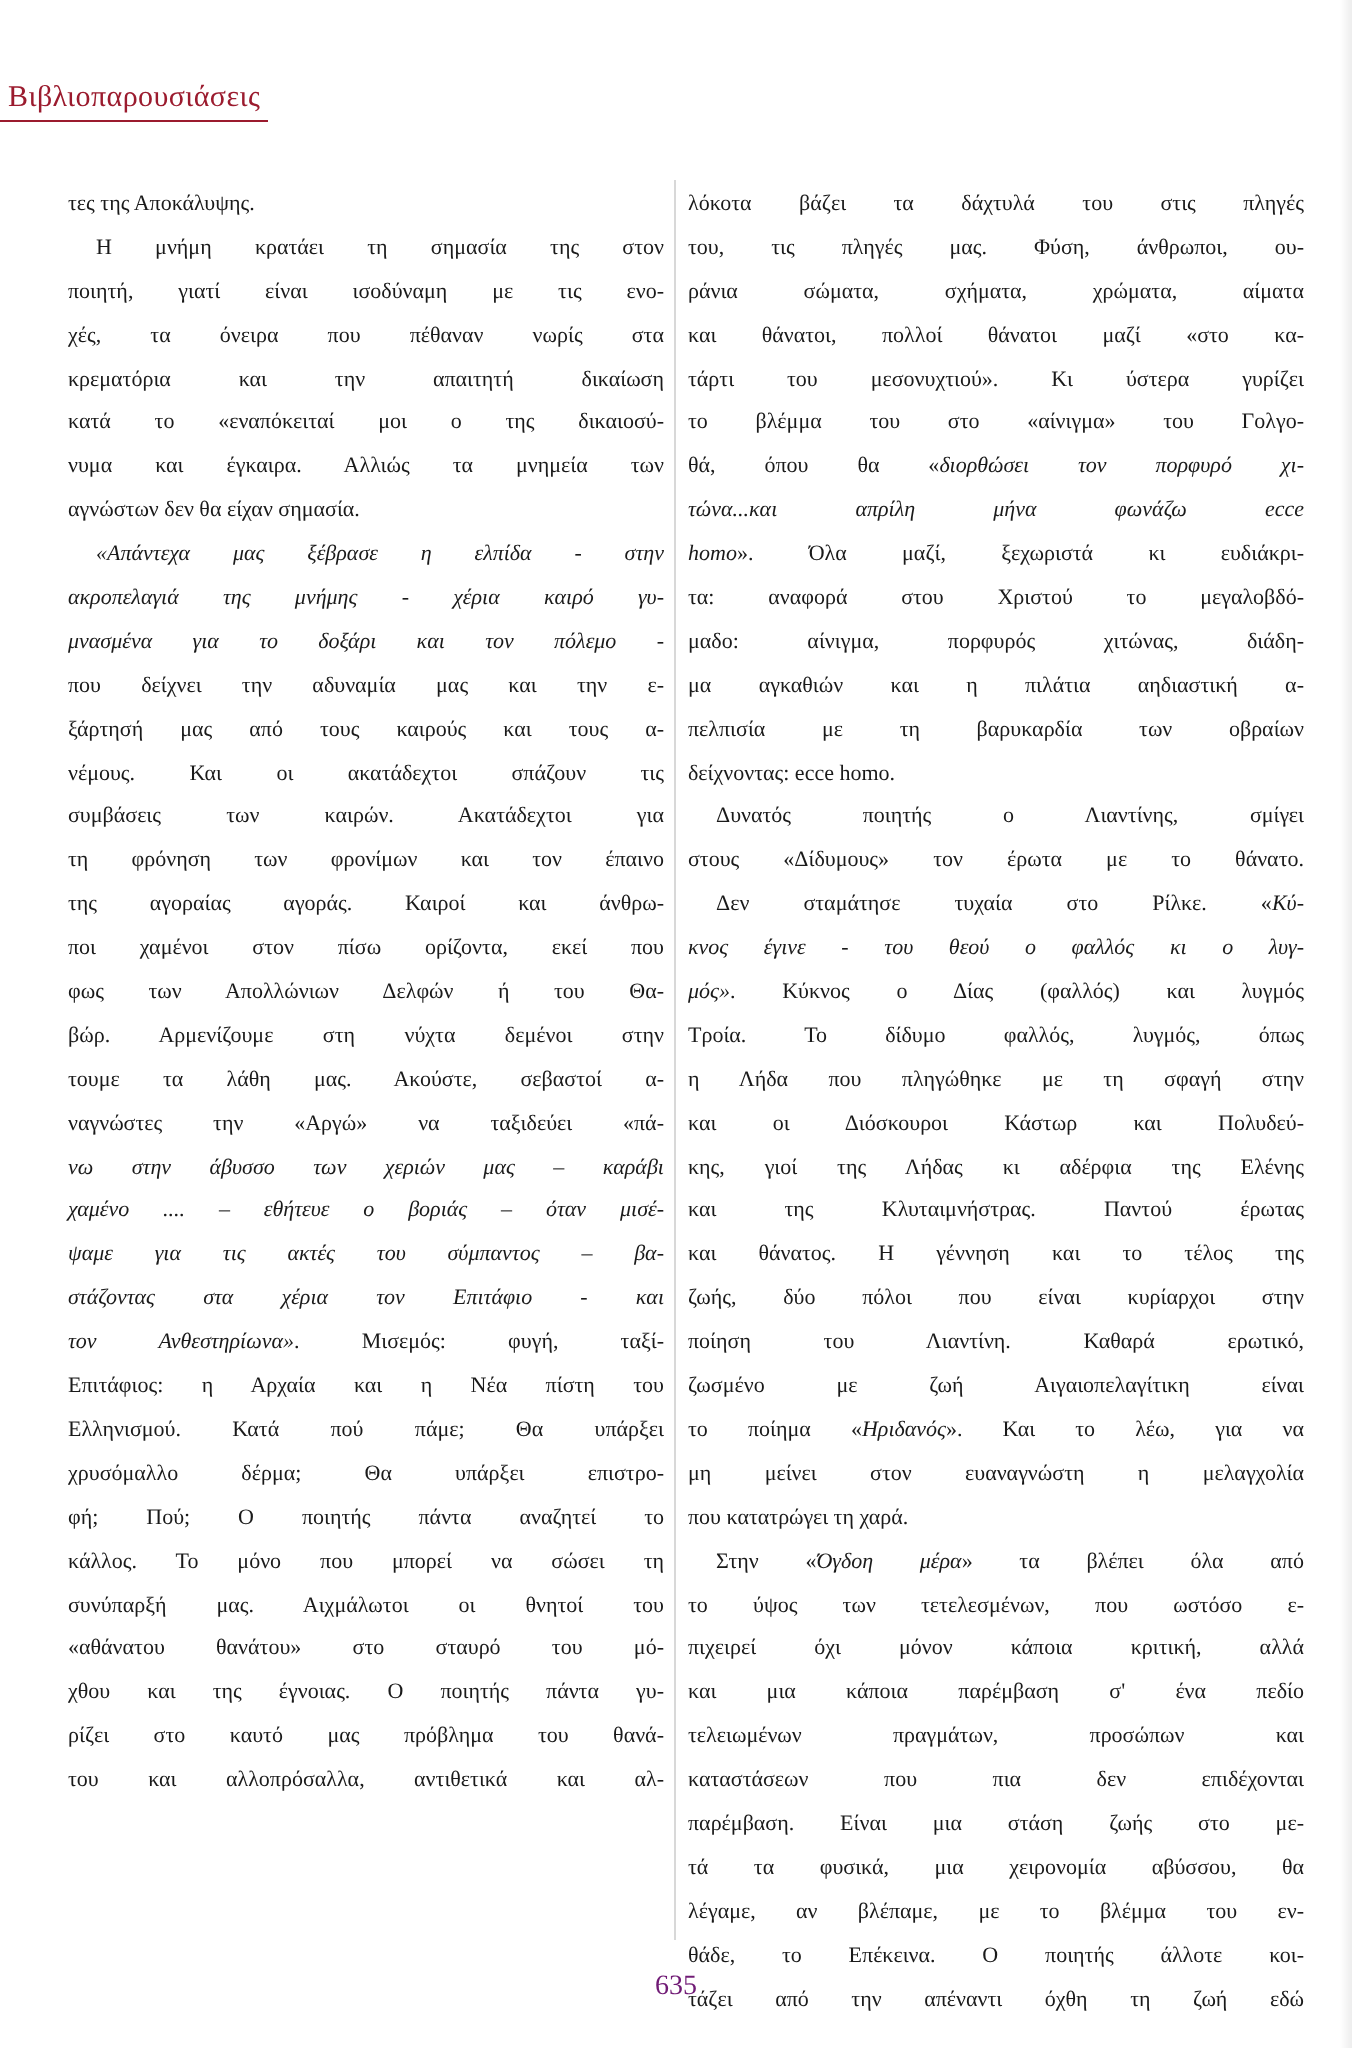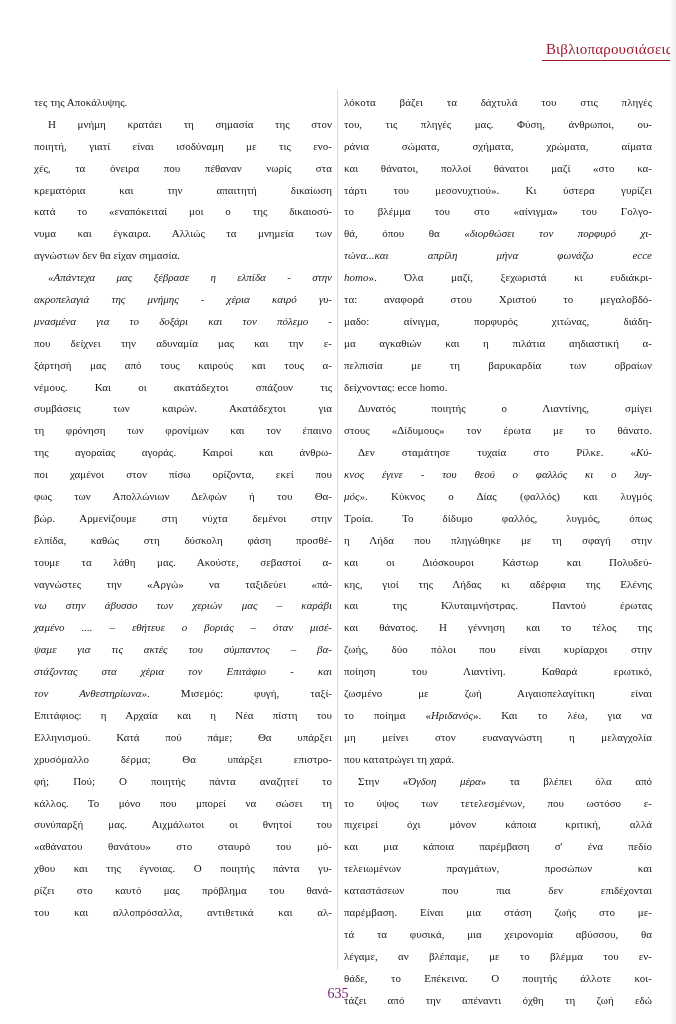--- a/index.html
+++ b/index.html
@@ -1,18 +1,18 @@
 <!DOCTYPE html>
 <html><head>
 <meta charset="utf-8">
 <style>
   html, body { margin: 0; padding: 0; background: #ffffff; }
   body { width: 676px; height: 1024px; position: relative; overflow: hidden;
          font-family: "Liberation Serif", "DejaVu Serif", serif; color: #1a1a1a; }
-  .header { position: absolute; top: 40px; left: 0; width: 676px; text-align: right; }
+  .header { position: absolute; top: 40px; left: 0; width: 676px; text-align: left; }
   .header-title { display: inline-block; font-size: 15px; color: #9b1b2e;
                   border-bottom: 1.5px solid #9b1b2e; padding: 0 4px 2px 4px; letter-spacing: 0.2px; }
   .col { position: absolute; top: 92px; font-size: 11px; line-height: 21.9px; text-align: justify; }
   .col-left { left: 34px; width: 298px; }
   .col-right { left: 344px; width: 308px; }
   .divider { position: absolute; left: 337px; top: 90px; width: 1px; height: 880px; background: #d8d8d8; }
   .line { display: block; text-align: justify; text-align-last: justify; white-space: nowrap; height: 21.9px; }
   .line.last { text-align-last: left; }
   .line.indent { padding-left: 14px; }
   i { font-style: italic; }
@@ -42,21 +42,20 @@
     <span class="line "><i>μνασμένα για το δοξάρι και τον πόλεμο -</i></span>
     <span class="line ">που δείχνει την αδυναμία μας και την ε-</span>
     <span class="line ">ξάρτησή μας από τους καιρούς και τους α-</span>
     <span class="line ">νέμους. Και οι ακατάδεχτοι σπάζουν τις</span>
     <span class="line ">συμβάσεις των καιρών. Ακατάδεχτοι για</span>
     <span class="line ">τη φρόνηση των φρονίμων και τον έπαινο</span>
     <span class="line ">της αγοραίας αγοράς. Καιροί και άνθρω-</span>
     <span class="line ">ποι χαμένοι στον πίσω ορίζοντα, εκεί που</span>
     <span class="line ">φως των Απολλώνιων Δελφών ή του Θα-</span>
     <span class="line ">βώρ. Αρμενίζουμε στη νύχτα δεμένοι στην</span>
-    <span class="line ">ελπίδα, καθώς στη δύσκολη φάση προσθέ-</span>
     <span class="line ">τουμε τα λάθη μας. Ακούστε, σεβαστοί α-</span>
     <span class="line ">ναγνώστες την «Αργώ» να ταξιδεύει «πά-</span>
     <span class="line "><i>νω στην άβυσσο των χεριών μας – καράβι</i></span>
     <span class="line "><i>χαμένο .... – εθήτευε ο βοριάς – όταν μισέ-</i></span>
     <span class="line "><i>ψαμε για τις ακτές του σύμπαντος – βα-</i></span>
     <span class="line "><i>στάζοντας στα χέρια τον Επιτάφιο - και</i></span>
     <span class="line "><i>τον Ανθεστηρίωνα»</i>. Μισεμός: φυγή, ταξί-</span>
     <span class="line ">Επιτάφιος: η Αρχαία και η Νέα πίστη του</span>
     <span class="line ">Ελληνισμού. Κατά πού πάμε; Θα υπάρξει</span>
     <span class="line ">χρυσόμαλλο δέρμα; Θα υπάρξει επιστρο-</span>

